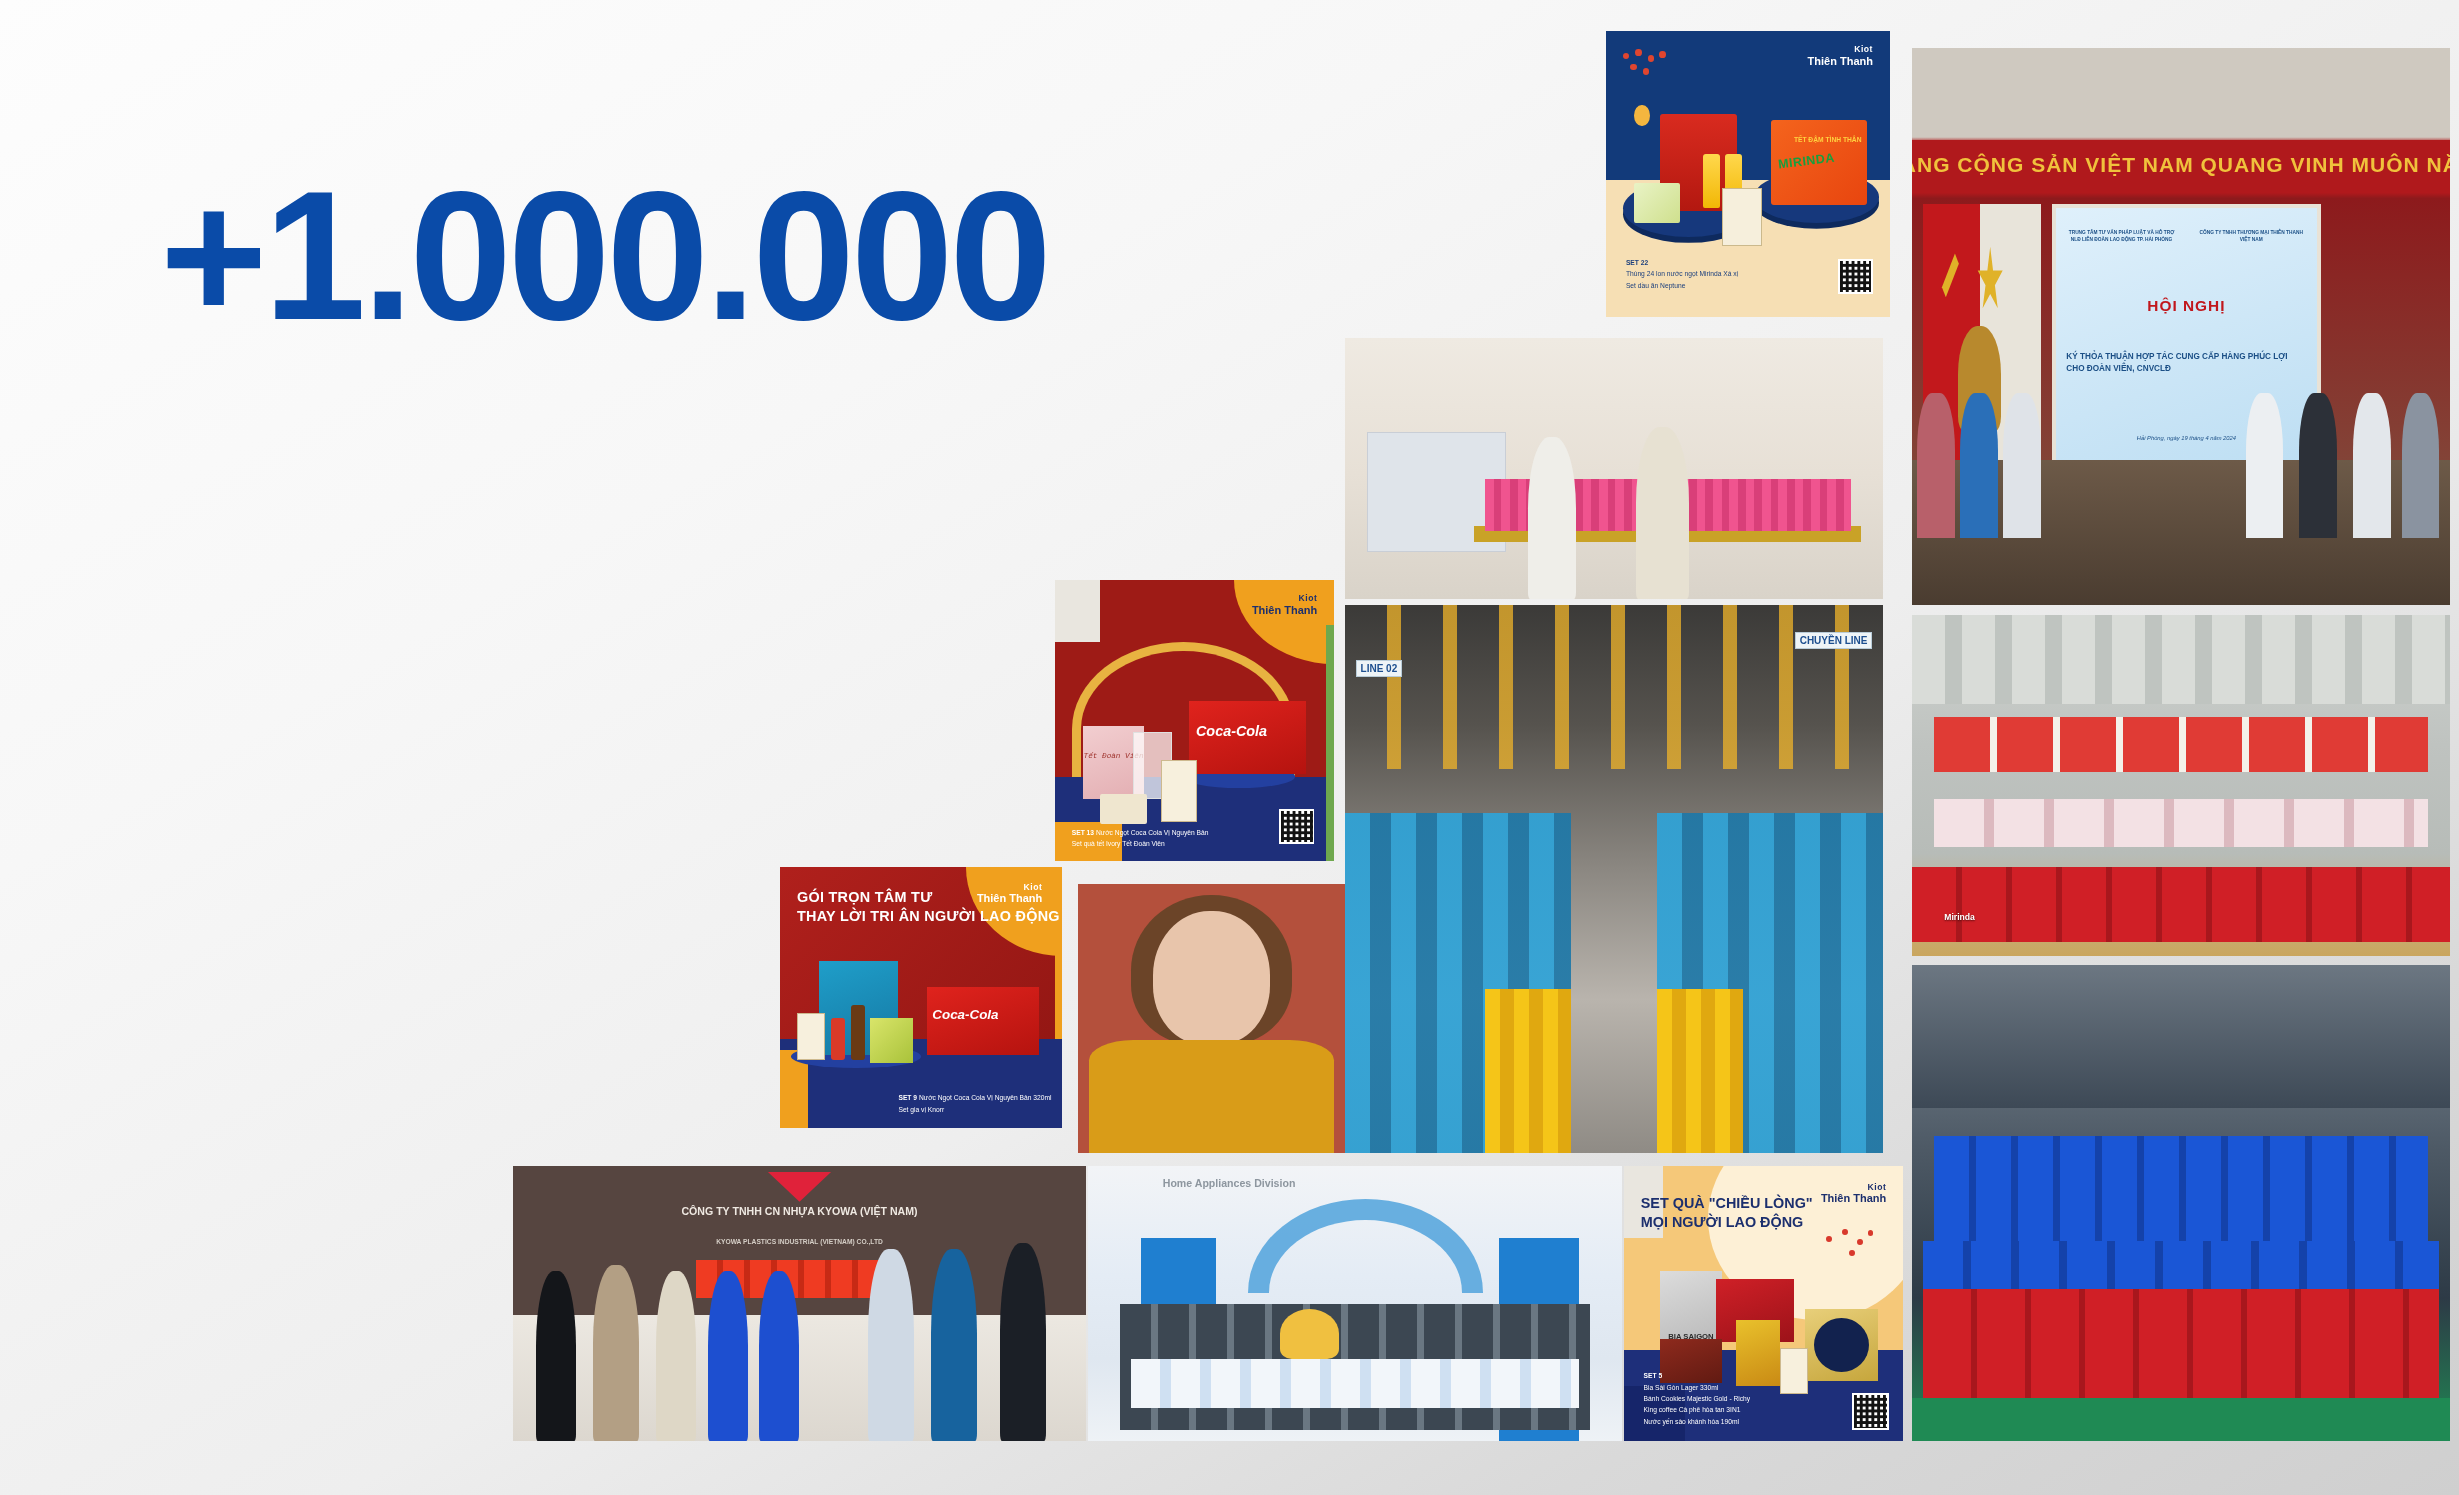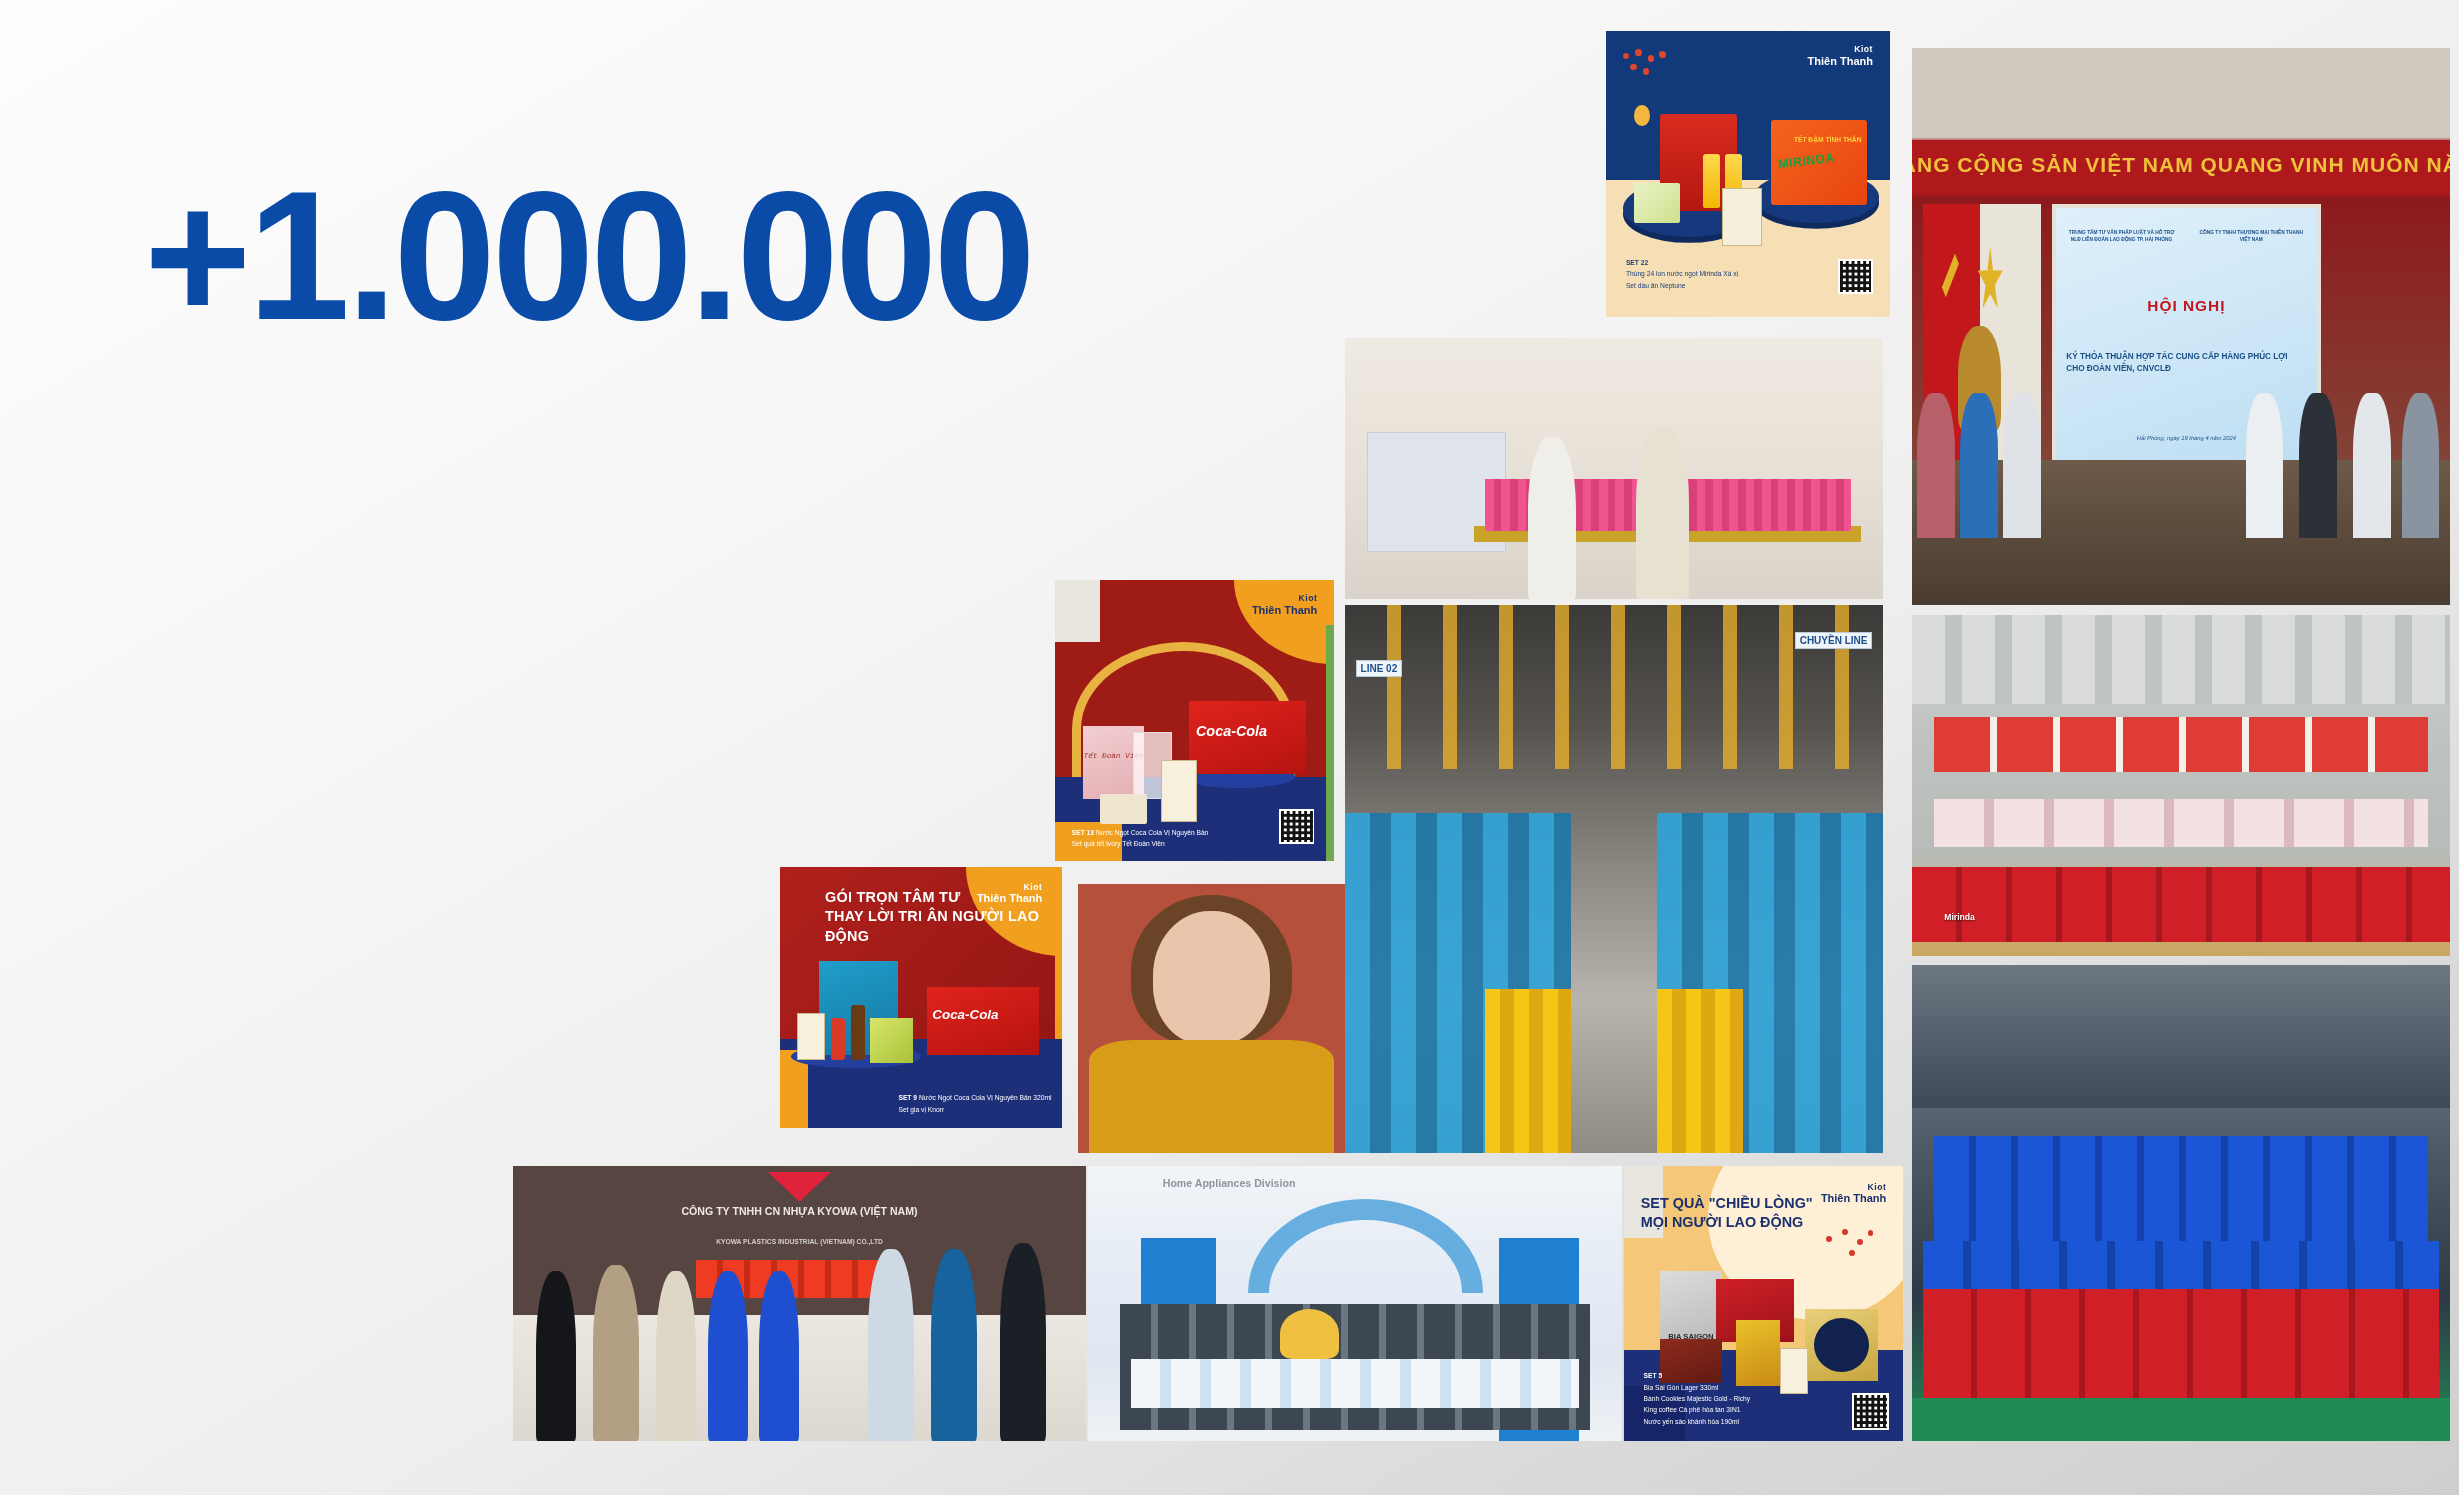--- a/index.html
+++ b/index.html
@@ -7,21 +7,21 @@
   body {
     font-family: "Liberation Sans", sans-serif;
     background: linear-gradient(150deg, #fdfdfd 0%, #f7f7f7 30%, #eeeeee 58%, #d9d9d9 82%, #cfcfcf 100%);
     position: relative;
   }
 
   
   .headline-block { position: absolute; left: 0; top: 163px; width: 1249px; text-align: left; }
   .headline-number {
     font-size: 184px; line-height: 1; font-weight: 800; letter-spacing: -3.8px;
-    color: #0a4ba8; padding-left: 144px;
+    color: #0a4ba8; padding-left: 144px; margin-left: 16px;
   }
   .headline-sub {
     font-size: 108px; line-height: 1; font-weight: 800; letter-spacing: -1px;
     color: #0a4ba8; margin-top: 42px; padding-left: 394px;
   }
 
   
   .collage { position: absolute; inset: 0; }
   .ph { position: absolute; overflow: hidden; background: #cfd6dd; }
 
@@ -64,21 +64,21 @@
   .pc-pinkbox { position:absolute; left:10%; bottom:22%; width:22%; height:26%; background:linear-gradient(160deg,#f2ced0,#e3aeb2);font-family:Liberation Mono, monospace; }
   .pc-pinkbox span { position:absolute; left:0; right:0; top:36%; text-align:center; color:#a0352f; font-size:7.7px; font-style:italic; }
   .pc-jug { position:absolute; left:28%; bottom:22%; width:14%; height:24%; background:rgba(255,255,255,.72); border:1px solid #e0e0e0; }
   .pc-tin { position:absolute; left:16%; bottom:13%; width:17%; height:11%; background:#efe6cf; border-radius:1.9px; }
   .pc-card { position:absolute; left:38%; bottom:14%; width:13%; height:22%; background:#f7f0dd; border:1px solid #cdb98e; }
   .pc-greenstrip { position:absolute; right:0; top:16%; width:3%; height:84%; background:#6fa84e; }
 
   
   .poster-goi { background:linear-gradient(135deg,#b0201c,#8e1512); }
   .pg-corner { position:absolute; right:0; top:0; width:34%; height:34%; background:#f0a01e; border-bottom-left-radius:100% 100%; }
-  .pg-title { position:absolute; left:6%; top:8%; color:#fff; font-weight:800; font-size:14.4px; line-height:1.35; letter-spacing:0.3px;margin-left:28px; }
+  .pg-title { position:absolute; left:6%; top:8%; color:#fff; font-weight:800; font-size:14.4px; line-height:1.35; letter-spacing:0.3px; }
   .pg-base { position:absolute; left:0; right:0; bottom:0; height:34%; background:#1e2f7a; }
   .pg-base-y { position:absolute; left:0; bottom:0; width:10%; height:30%; background:#f0a01e; }
   .pg-podium { position:absolute; left:4%; bottom:23%; width:46%; height:9%; background:#2340a0; border-radius:50%; }
   .pg-bag { position:absolute; left:14%; bottom:28%; width:28%; height:36%; background:linear-gradient(160deg,#1f9ec9,#1578a3); }
   .pg-box { position:absolute; right:8%; bottom:28%; width:40%; height:26%; background:linear-gradient(160deg,#e0231d,#b5130f); }
   .pg-box span { position:absolute; left:5%; top:30%; color:#fff; font-style:italic; font-weight:800; font-size:13.4px; }
   .pg-b1 { position:absolute; left:18%; bottom:26%; width:5%; height:16%; background:#d93a28; border-radius:2.9px; }
   .pg-b2 { position:absolute; left:25%; bottom:26%; width:5%; height:21%; background:#6a3a14; border-radius:2.9px; }
   .pg-knorr { position:absolute; left:32%; bottom:25%; width:15%; height:17%; background:linear-gradient(135deg,#d9e56a,#a9c23a); }
   .pg-card { position:absolute; left:6%; bottom:26%; width:10%; height:18%; background:#f7f0dd; border:1px solid #cdb98e; }

